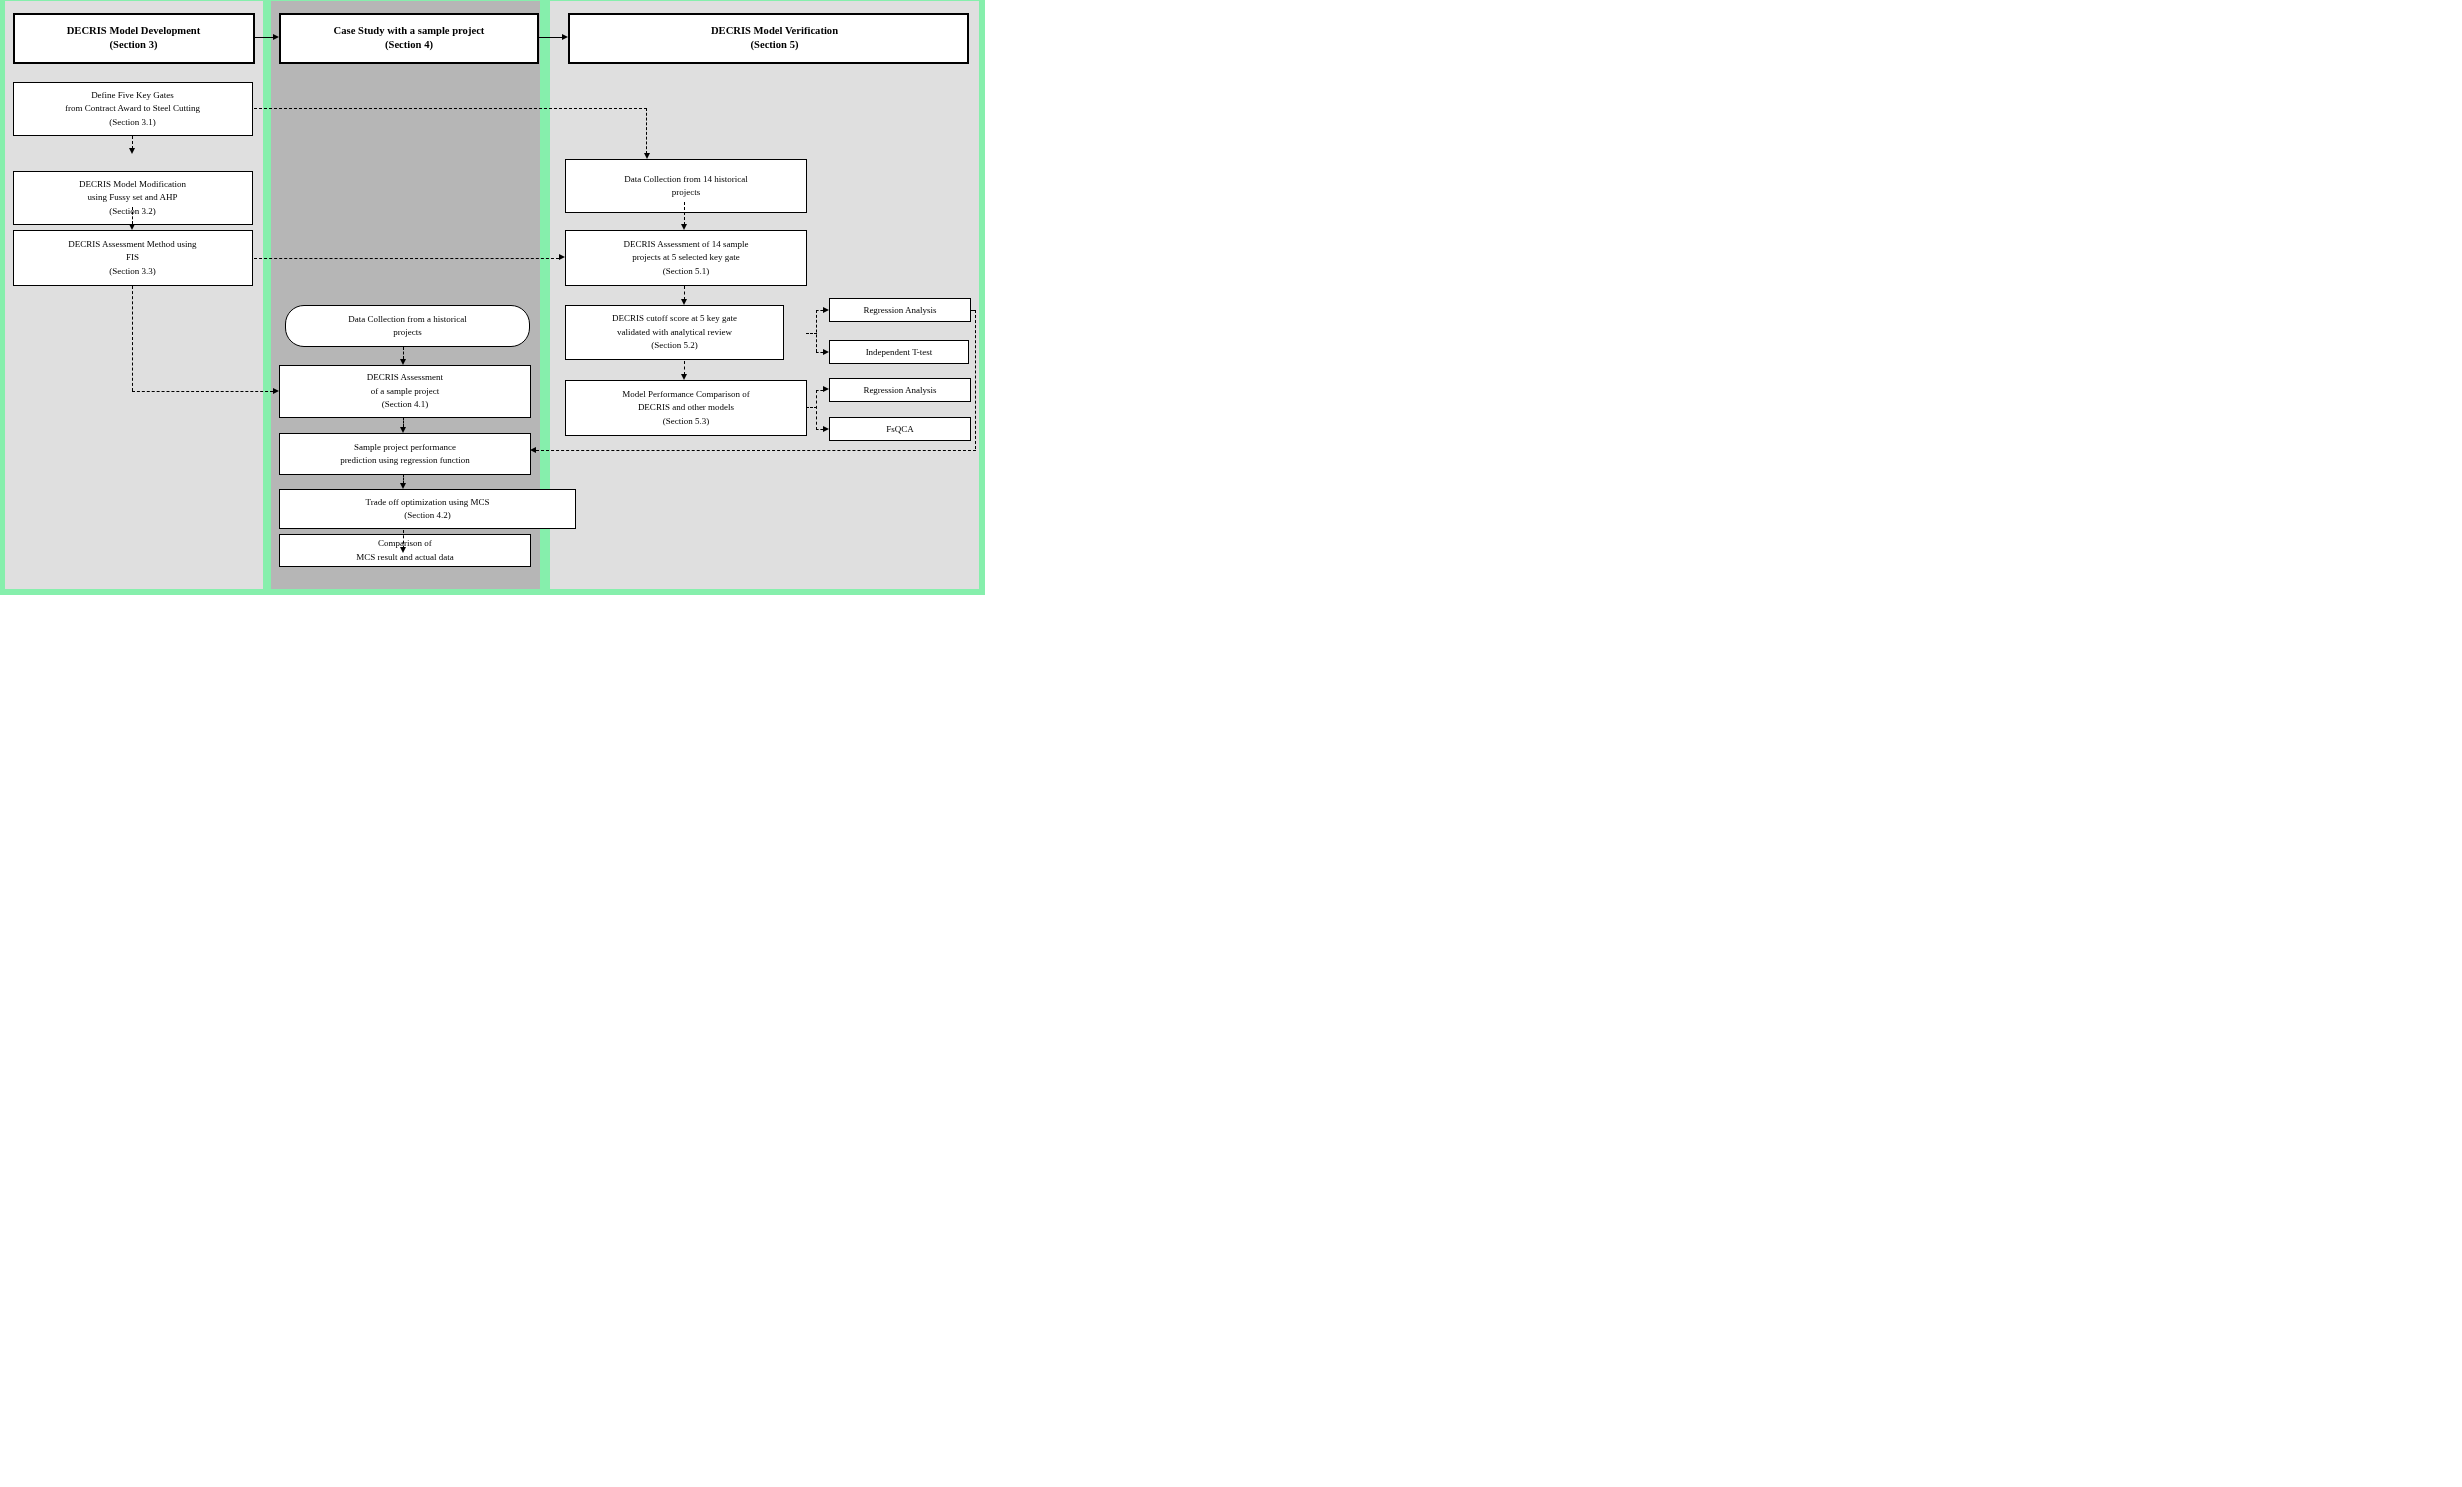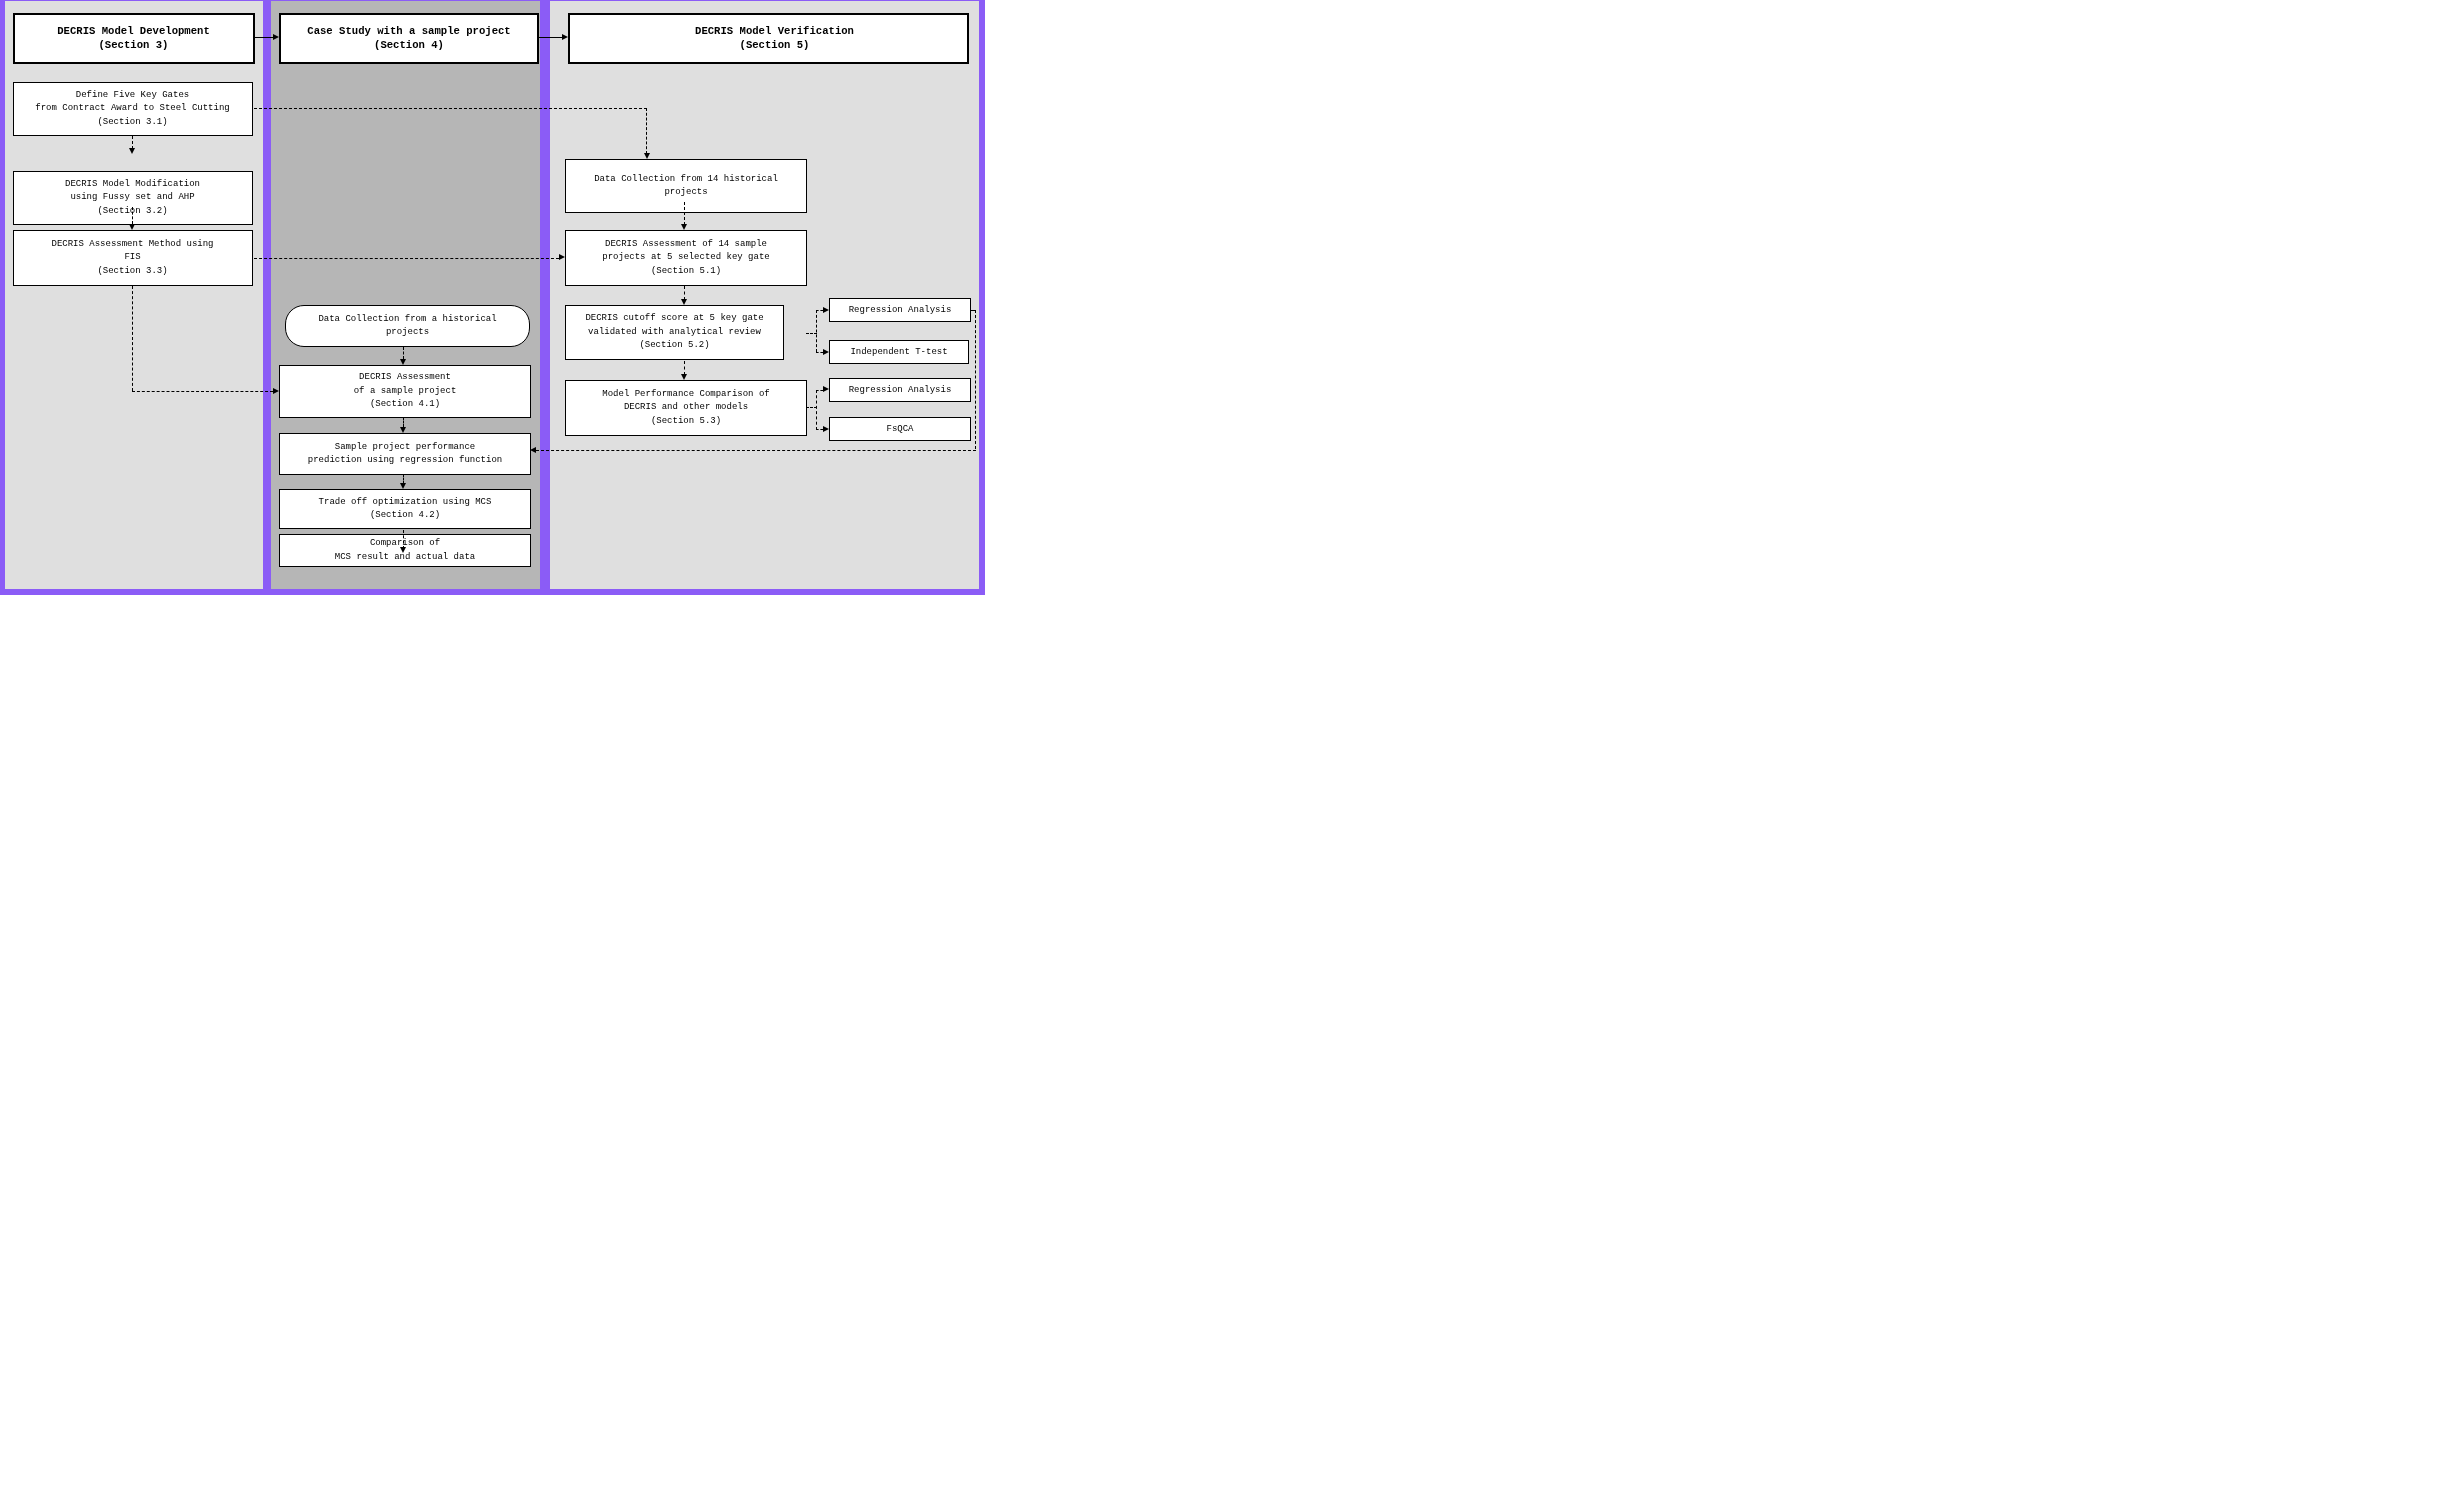--- a/index.html
+++ b/index.html
@@ -1,20 +1,20 @@
 <!DOCTYPE html>
 <html style="font-size:10.6px"><head>
 <meta charset="utf-8">
 <style>
   html,body{margin:0;padding:0;background:#ffffff;}
   #figure{
     position:relative;
     width:985px;height:595px;
-    background:#8b5cf6;
-    font-family:Liberation Mono, monospace;
+    background:#86efac;
+    font-family:Liberation Serif, serif;
     color:#000;
     overflow:hidden;
   }
   .panel{position:absolute;top:1.3px;height:588px;}
   .panel-light{background:#dfdfdf;}
   .panel-dark{background:#b6b6b6;}
 
   .hbox{
     position:absolute;
     background:#fff;
@@ -85,21 +85,21 @@
 FIS
 (Section 3.3)</div>
 
   <div class="box" style="left:285px;top:305px;width:245px;height:42px;border-radius:19px;">Data Collection from a historical
 projects</div>
   <div class="box" style="left:279px;top:365px;width:252px;height:53px;">DECRIS Assessment
 of a sample project
 (Section 4.1)</div>
   <div class="box" style="left:279px;top:433px;width:252px;height:42px;">Sample project performance
 prediction using regression function</div>
-  <div class="box" style="left:279px;top:489px;width:252px;height:40px;text-align:center;">Trade off optimization using MCS
+  <div class="box" style="left:279px;top:489px;width:297px;height:40px;text-align:center;">Trade off optimization using MCS
 (Section 4.2)</div>
   <div class="box" style="left:279px;top:534px;width:252px;height:33px;">Comparison of
 MCS result and actual data</div>
 
   <div class="box" style="left:565px;top:159px;width:242px;height:54px;">Data Collection from 14 historical
 projects</div>
   <div class="box" style="left:565px;top:230px;width:242px;height:56px;">DECRIS Assessment of 14 sample
 projects at 5 selected key gate
 (Section 5.1)</div>
   <div class="box" style="left:565px;top:305px;width:219px;height:55px;">DECRIS cutoff score at 5 key gate

